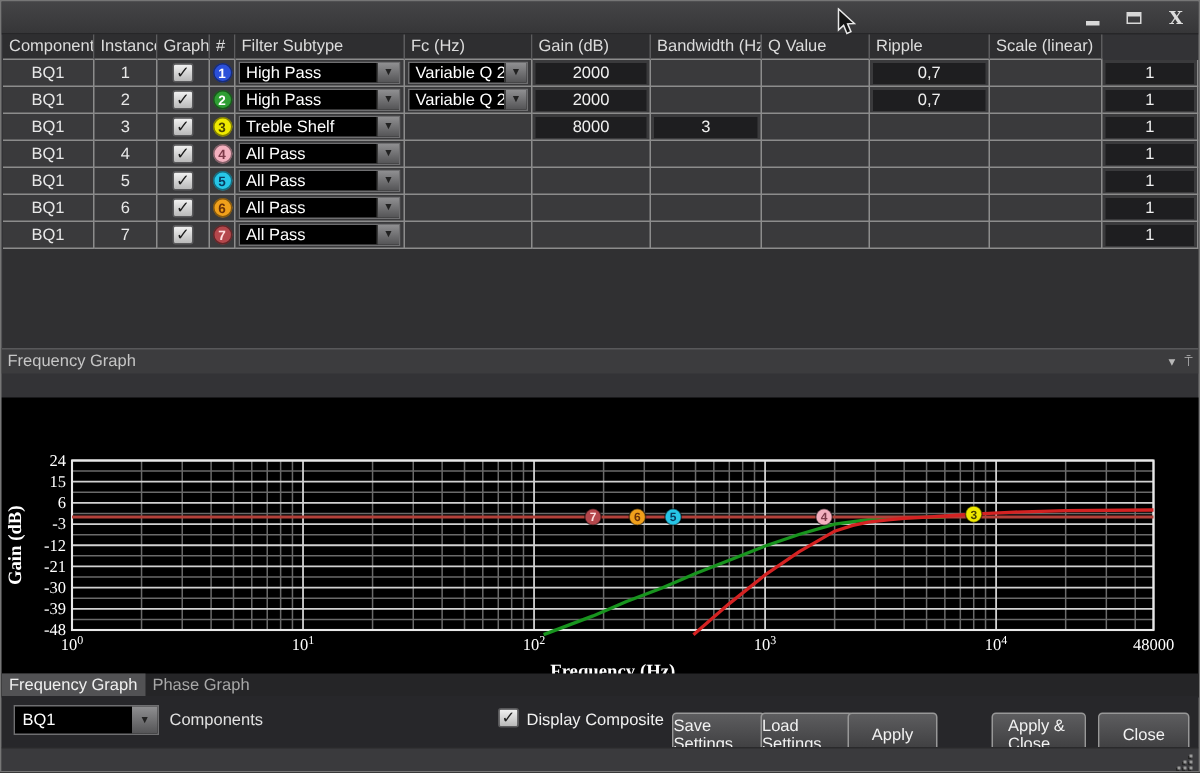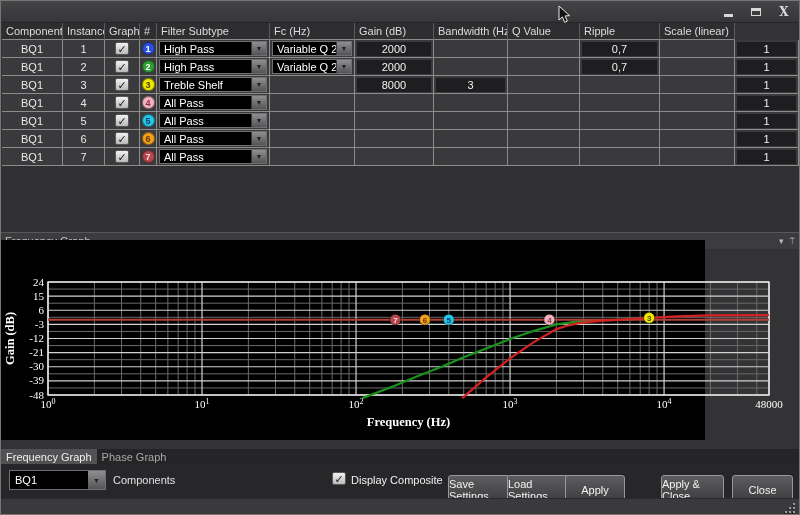--- a/index.html
+++ b/index.html
@@ -32,21 +32,21 @@
   .combo .combo-arrow { width:15px; height:100%; background:linear-gradient(#8f8f91,#545456); color:#222; font-size:7px; display:flex; align-items:center; justify-content:center; border-left:1px solid #3a3a3a; }
 
   
   #filler { position:absolute; left:1px; top:165px; width:797px; height:66px; background:#303032; }
   #panel-header { position:absolute; left:0; top:231px; width:100%; height:17px; background:#3c3c3e; border-top:1px solid #58585a; display:flex; align-items:center; }
   #panel-header .p-title { padding-left:4px; color:#c6c6c6; }
   #panel-icons { position:absolute; right:4px; top:0; height:100%; display:flex; align-items:center; gap:6px; color:#b8b8b8; }
   #panel-icons .p-ic { font-size:9px; }
 
   
-  #graph-wrap { position:absolute; left:0; top:239px; width:704px; height:200px; background:#000; }
+  #graph-wrap { position:absolute; left:0; top:264px; width:800px; height:200px; background:#000; }
 
   
   #tabbar { position:absolute; left:0; top:448px; width:100%; height:15px; background:#252527; display:flex; }
   .tab { height:100%; display:flex; align-items:center; padding:0 5px; color:#a8a8a8; white-space:nowrap; }
   .tab.active { background:#525254; color:#f0f0f0; }
 
   
   #footer { position:absolute; left:0; top:463px; width:100%; height:34px; background:#27272a; }
   #cmp-combo { position:absolute; left:8px; top:6px; width:97px; height:20px; background:#000; border:1px solid #6f6f71; display:flex; align-items:center; }
   #cmp-combo .combo-label { flex:1; padding-left:5px; color:#fff; }
@@ -427,21 +427,21 @@
       <span class="combo-arrow">▼</span>
     </div>
     <span id="components-label">Components</span>
     <span id="dc-check" class="checkbox">
         <span>✓</span>
       </span>
     <span id="dc-label">Display Composite</span>
   <div class="push-btn" style="left: 447px; width: 62px;">Save Settings</div>
       <div class="push-btn" style="left: 506px; width: 62px;">Load Settings</div>
       <div class="push-btn" style="left: 564px; width: 60px;">Apply</div>
-      <div class="push-btn" style="left: 660px; width: 63px;">Apply &amp; Close</div>
+      <div class="push-btn" style="left: 660px; width: 63px; padding-left: 10px;">Apply &amp; Close</div>
       <div class="push-btn" style="left: 731px; width: 61px;">Close</div>
     </div>
 
   <div id="statusbar">
     <div id="resize-grip">
       <i style="right:0;bottom:0"></i>
         <i style="right:4px;bottom:0"></i>
         <i style="right:8px;bottom:0"></i>
       <i style="right:0;bottom:4px"></i>
         <i style="right:4px;bottom:4px"></i>

